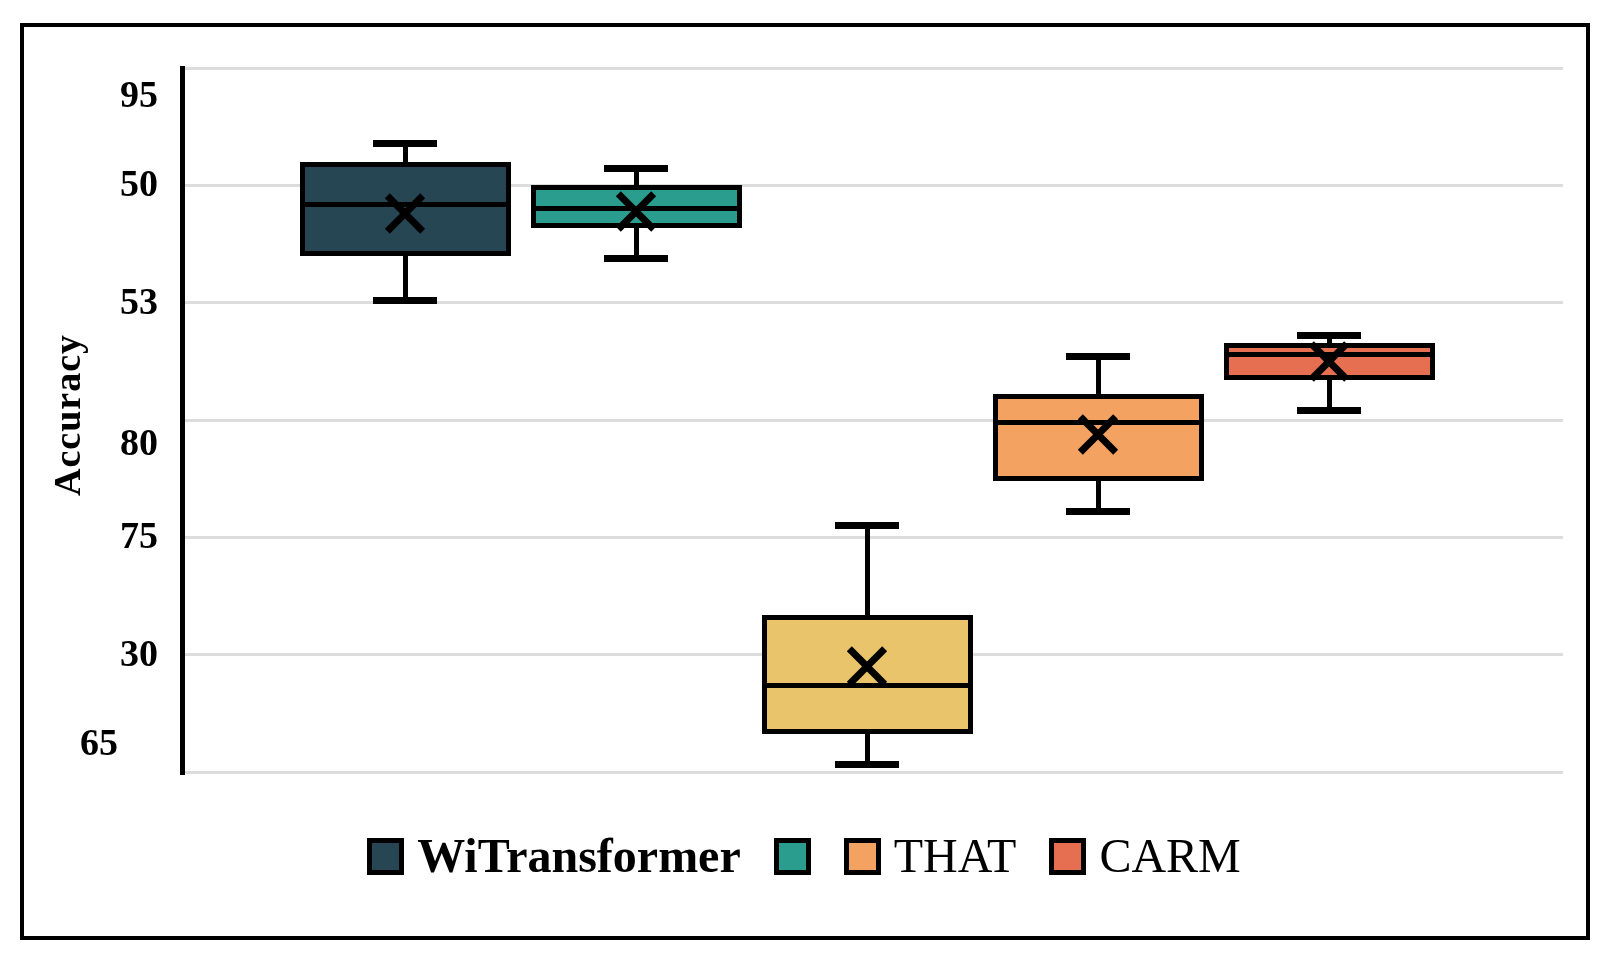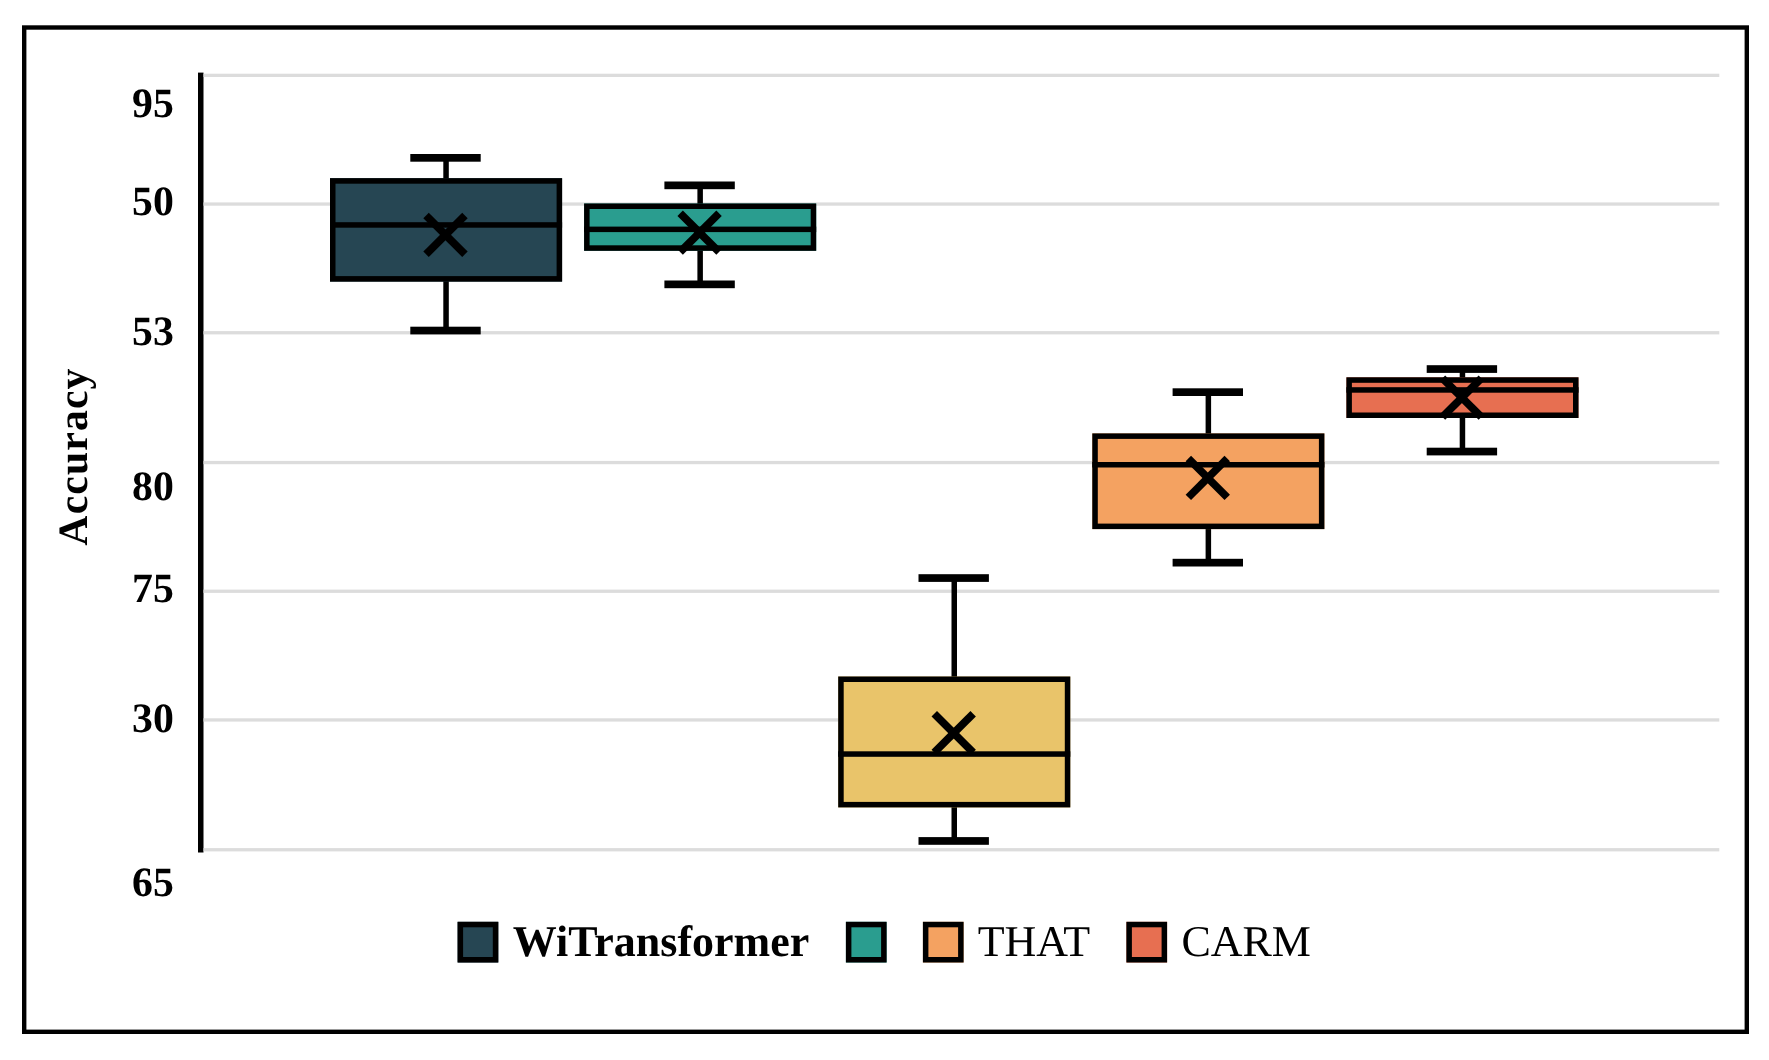--- a/index.html
+++ b/index.html
@@ -40,33 +40,33 @@
   .mean-x::before,.mean-x::after{
     content:"";position:absolute;left:-3px;right:-3px;top:50%;height:7px;
     margin-top:-3.5px;background:#000;
   }
   .mean-x::before{transform:rotate(45deg);}
   .mean-x::after{transform:rotate(-45deg);}
   .legend{
     position:absolute;left:0;right:0;top:830px;height:52px;
     display:flex;justify-content:center;align-items:center;gap:33px;
   }
-  .legend-item{display:flex;align-items:center;gap:13px;font-size:40px;line-height:1;}
+  .legend-item{display:flex;align-items:center;gap:13px;font-size:48px;line-height:1;}
   .legend-item:nth-child(-n+2) .legend-label{font-weight:bold;}
   .legend-swatch{width:27px;height:27px;border:5px solid #000;}
 </style>
 </head>
 <body>
 
 <div id="app">
   <div class="frame"></div>
   <div class="ylabel">Accuracy</div>
   <div class="yaxis-line"></div>
   <div id="ticks">
-      <div class="ytick" style="top: 804px;">65</div>
+      <div class="ytick" style="top: 744px; text-align: center;">65</div>
       <div class="ytick" style="top: 654.667px;">30</div>
       <div class="ytick" style="top: 537.333px;">75</div>
       <div class="ytick" style="top: 444px;">80</div>
       <div class="ytick" style="top: 302.667px;">53</div>
       <div class="ytick" style="top: 185.333px;">50</div>
       <div class="ytick" style="top: 68px; margin-top: 28px;">95</div>
     </div>
   <div class="plot">
       <div class="gridline" style="top: 702.5px; background: rgb(220, 220, 220);"></div>
       <div class="gridline" style="top: 585.167px; background: rgb(220, 220, 220);"></div>

